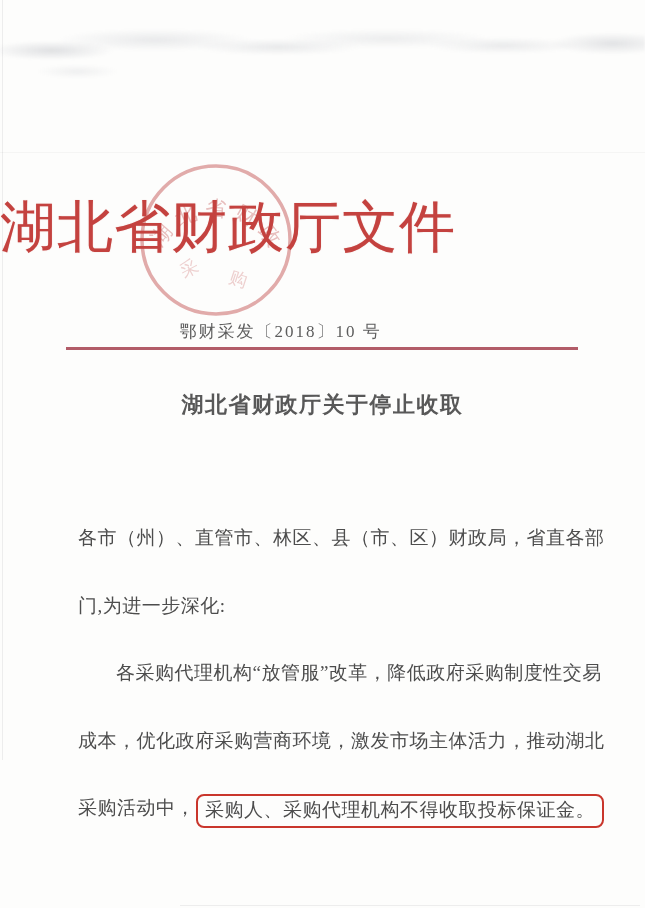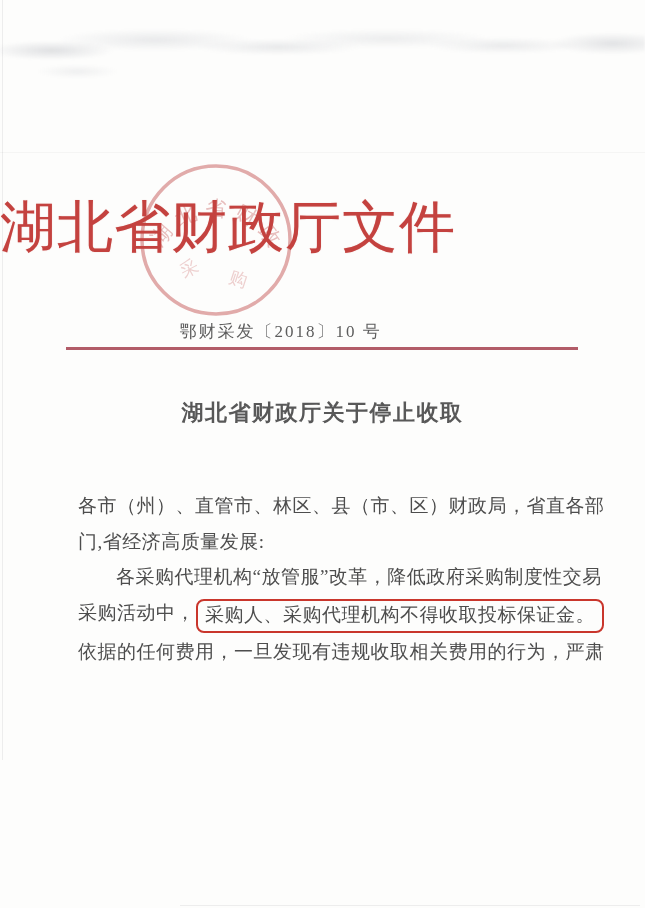--- a/index.html
+++ b/index.html
@@ -47,32 +47,32 @@
     position:absolute;left:0;top:320px;width:561px;
     text-align:center;
     font-size:17px;color:#5d5d5d;letter-spacing:2px;
     white-space:nowrap;
   }
   .red-rule{
     position:absolute;left:66px;top:347px;width:512px;height:3px;
     background:#b25c68;
   }
   .notice-title{
-    position:absolute;left:0;top:394px;width:645px;
+    position:absolute;left:0;top:386px;width:645px;
     text-align:center;
     font-size:22px;font-weight:700;color:#585858;
     letter-spacing:1.5px;line-height:38px;
   }
   .body-text{
     position:absolute;left:78px;top:488px;width:530px;
     font-size:19px;color:#4d4d4d;
     line-height:35.5px;
     letter-spacing:0.5px;
   }
-  .line{white-space:nowrap;height:35.5px;}
+  .line{white-space:nowrap;height:35.5px;margin-top:32px;}
   .indent{padding-left:38px;}
   .gap{height:4px;}
   .highlight-box{
     display:inline-block;
     border:2px solid #c9362c;
     border-radius:8px;
     padding:0px 7px 2px 7px;
     margin-left:1px;
     line-height:28px;
     vertical-align:-2px;
@@ -109,20 +109,20 @@
   <div class="doc-number">鄂财采发〔2018〕10 号</div>
 
   <div class="red-rule"></div>
 
   <div class="notice-title">
     <div>湖北省财政厅关于停止收取</div>
   </div>
 
   <div class="body-text">
     <div class="line">各市（州）、直管市、林区、县（市、区）财政局，省直各部</div>
-    <div class="line">门,省经济高质量发展:</div>
+    <div class="line">门,为进一步深化:</div>
     <div class="line indent">各采购代理机构“放管服”改革，降低政府采购制度性交易</div>
+    <div class="line">成本，优化政府采购营商环境，激发市场主体活力，推动湖北</div>
     <div class="line"><span>采购活动中，</span><span class="highlight-box">采购人、采购代理机构不得收取投标保证金。</span></div>
     <div class="gap"></div>
-    <div class="line">依据的任何费用，一旦发现有违规收取相关费用的行为，严肃</div>
   </div>
 
 </div>
 
 </body></html>

